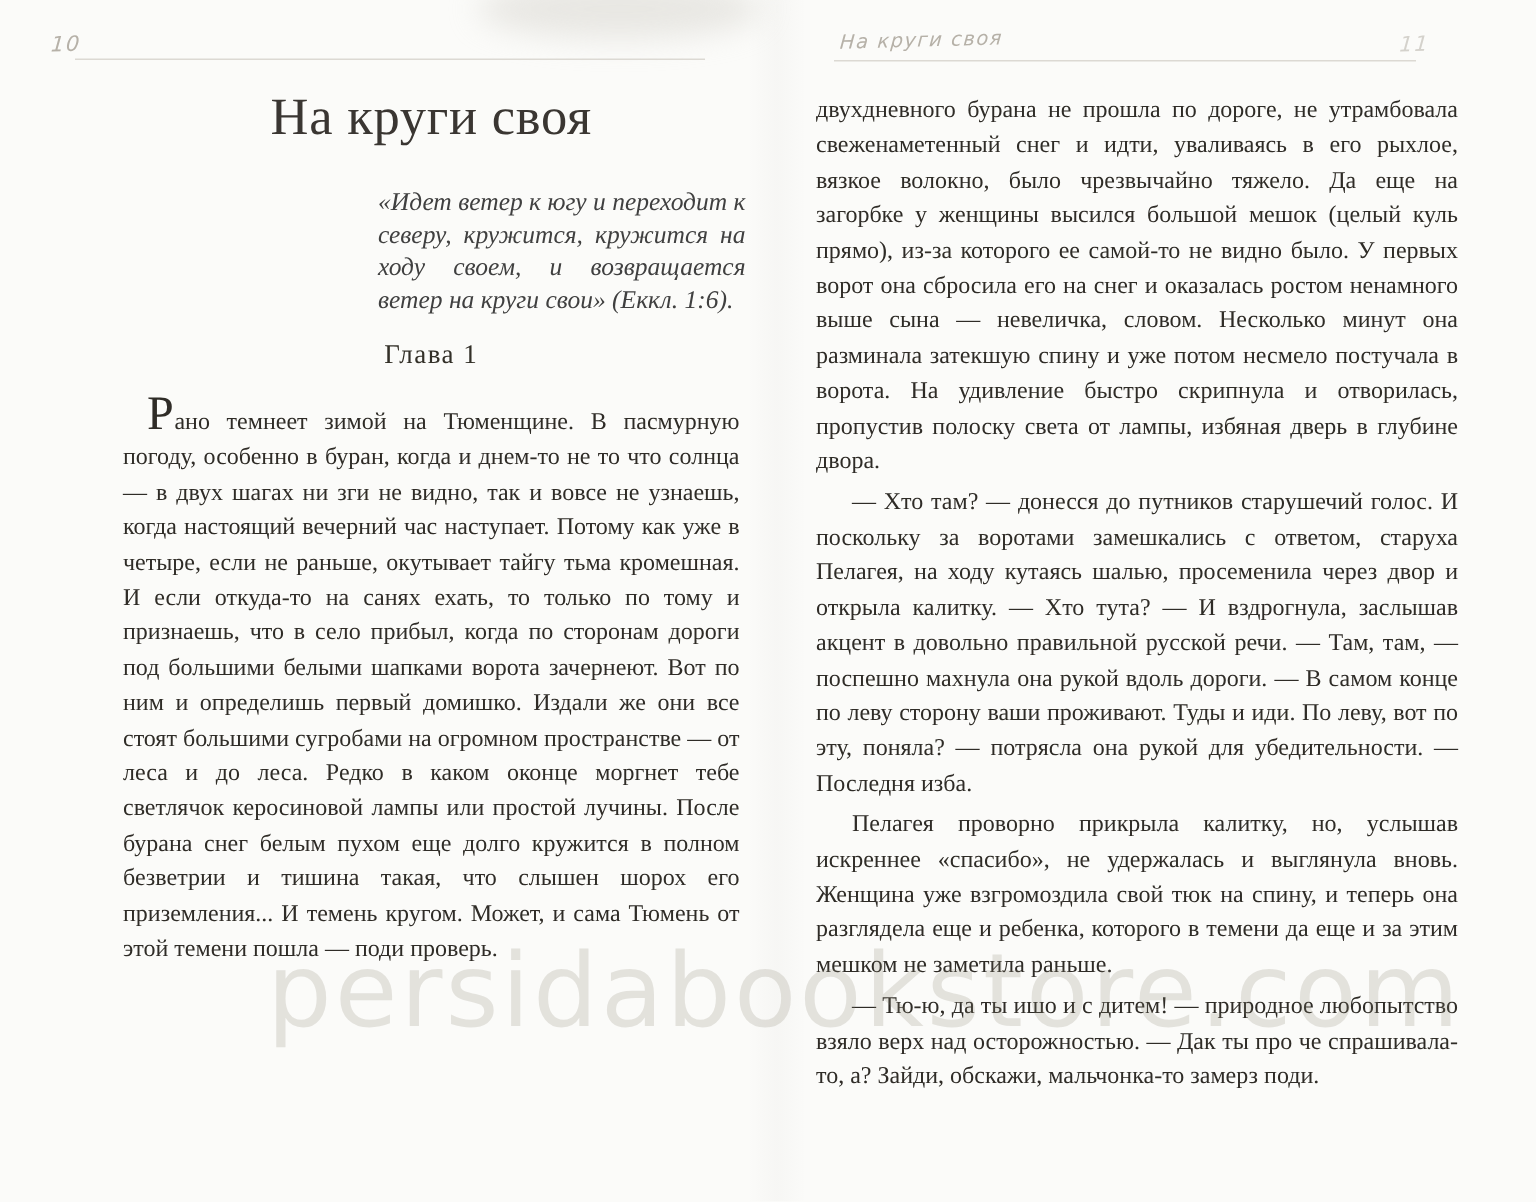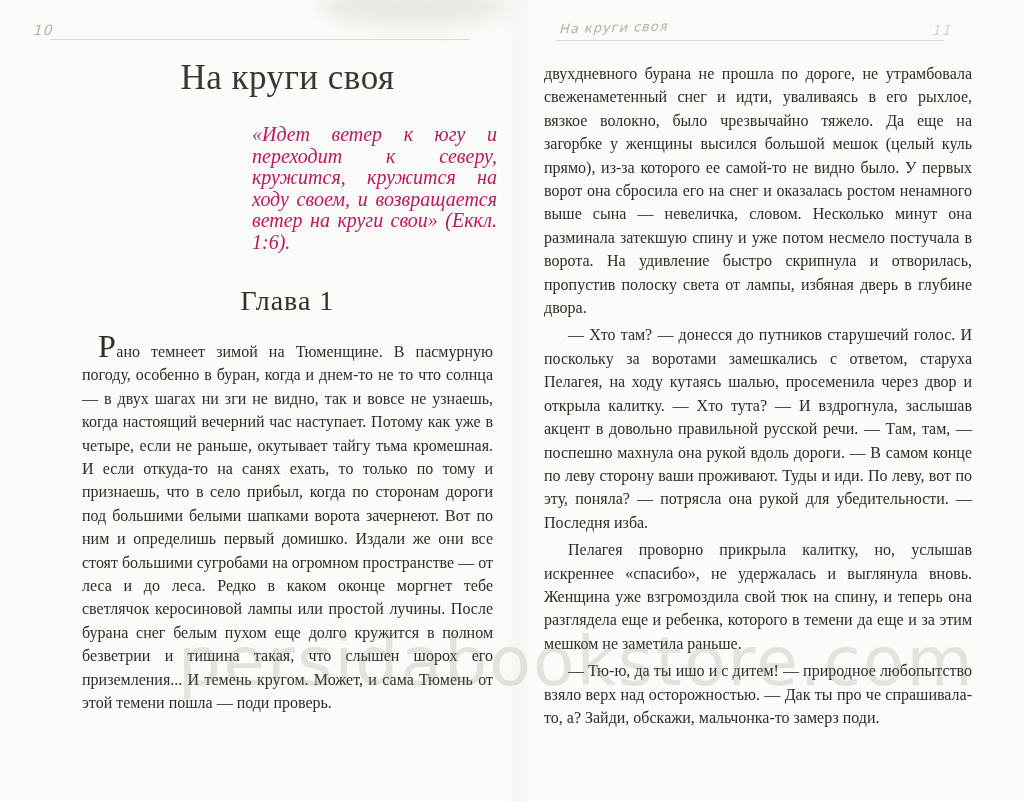--- a/index.html
+++ b/index.html
@@ -54,31 +54,31 @@
     font-size: 35px;
     font-weight: normal;
     letter-spacing: .5px;
     color: #3a3632;
     margin: 8px 0 0 0;
   }
   .epigraph {
     margin: 26px 0 0 174px;
     width: 245px;
     font-style: italic;
-    font-size: 20px;
+    font-size: 17px;
     line-height: 21.5px;
     text-align: justify;
-    color: #be185d;
+    color: #404040;
   }
   .chapter-heading {
     text-align: center;
-    font-size: 28px;
+    font-size: 18px;
     font-weight: normal;
     letter-spacing: 1px;
-    margin: 32px 0 0 0;
+    margin: 16px 0 0 0;
     color: #333028;
   }
   .body-text p {
     font-size: 16px;
     line-height: 23.4px;
     text-align: justify;
     margin: 4px;
     text-indent: 24px;
     color: #2f2c27;
   }

